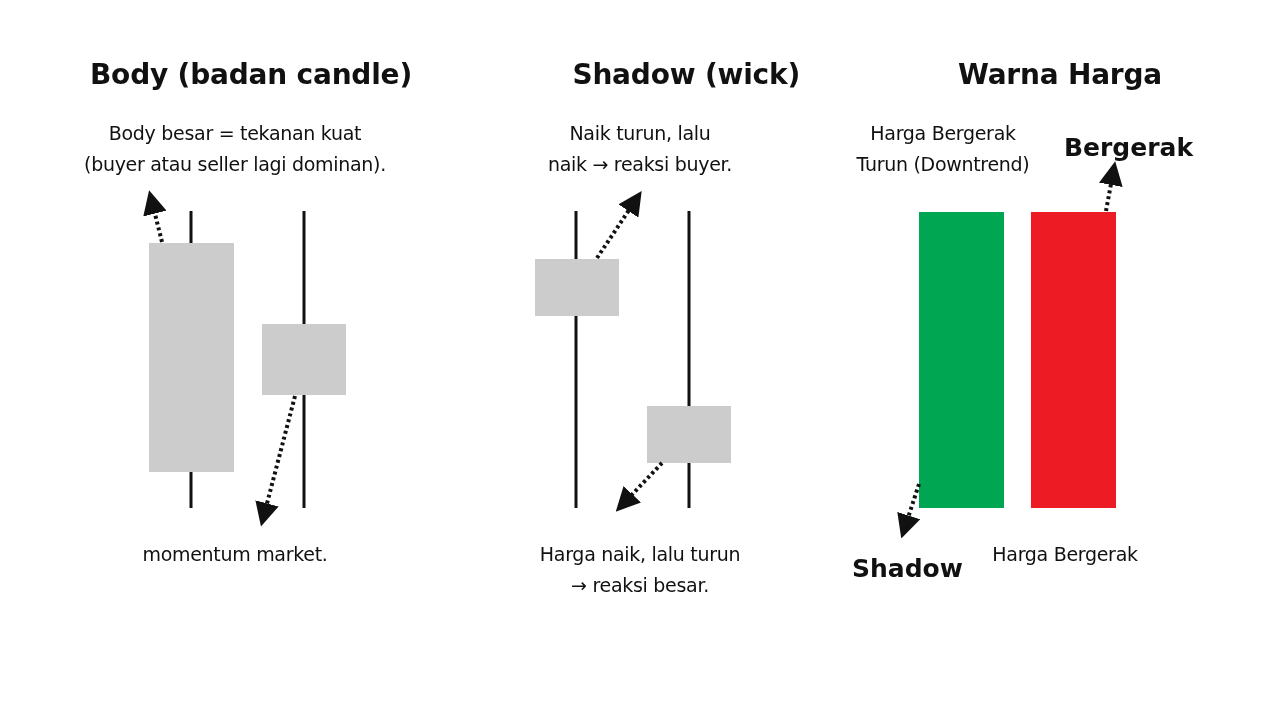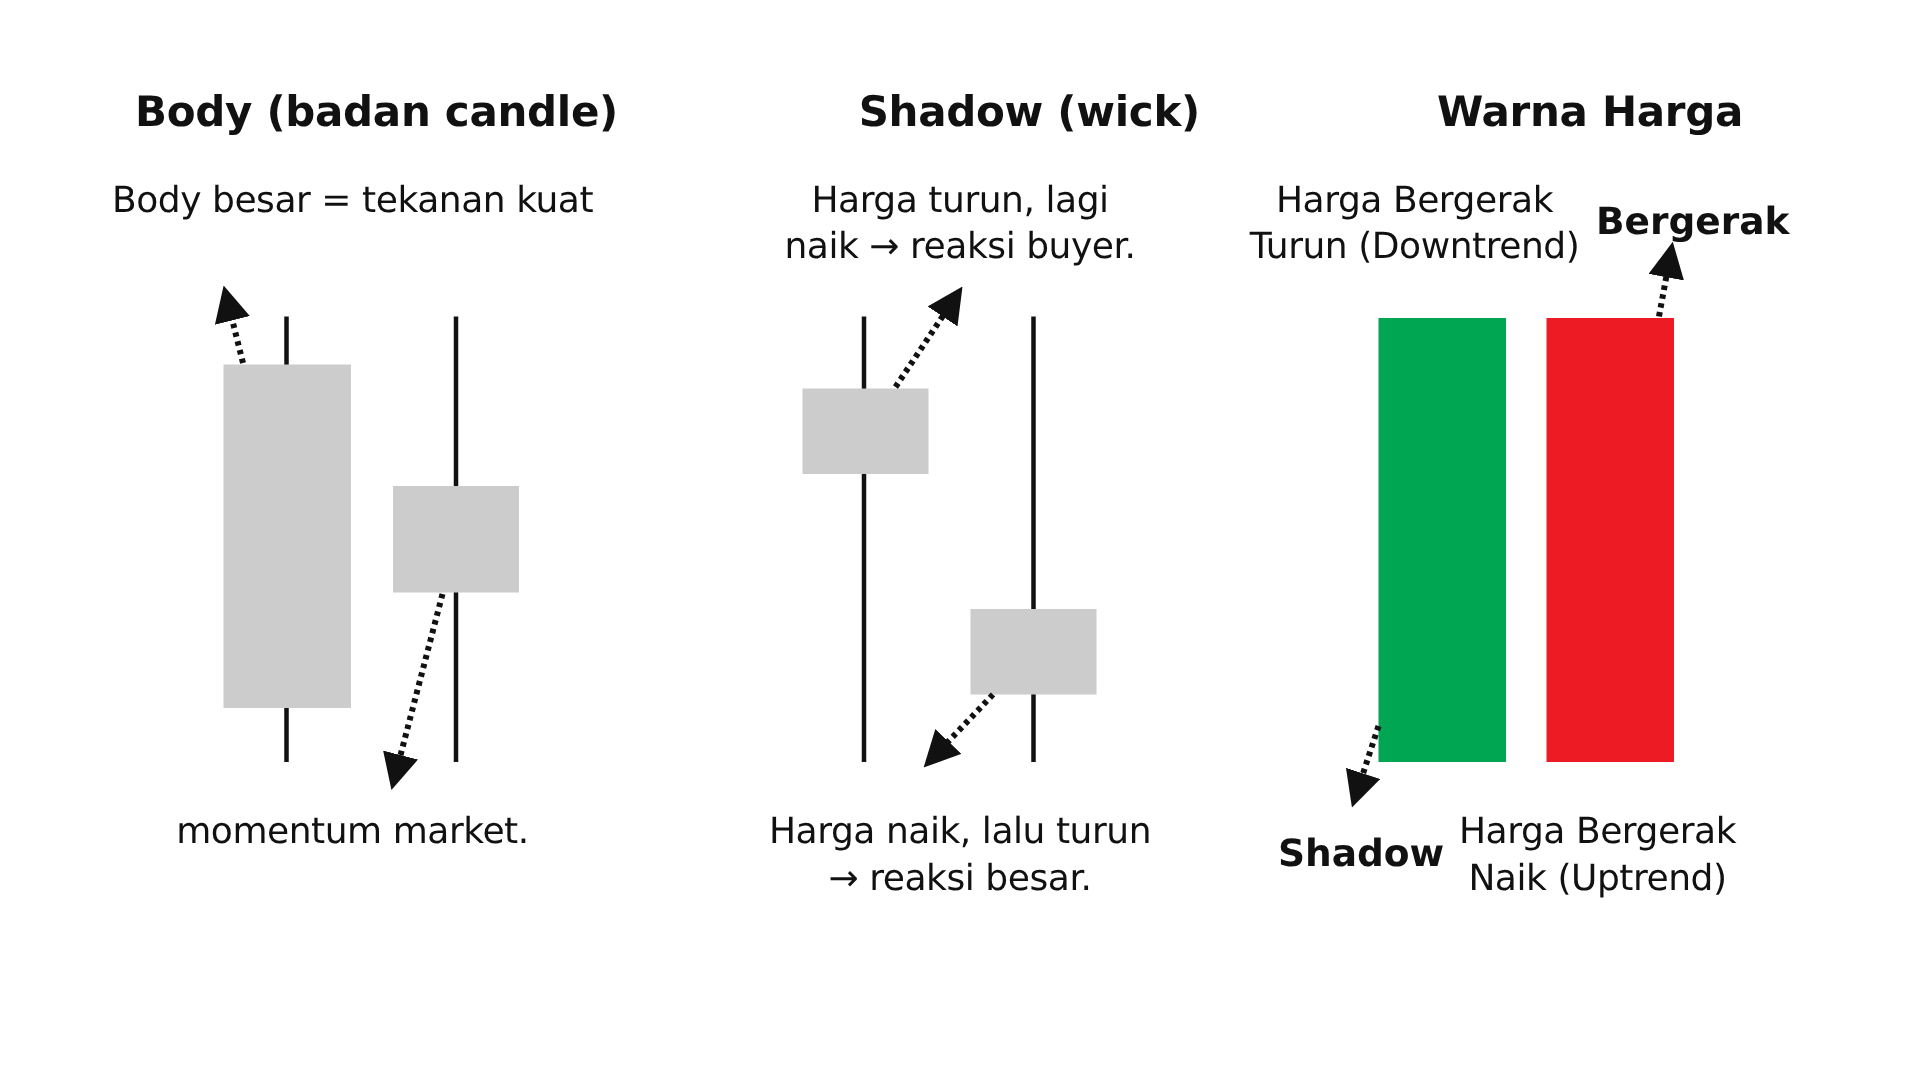--- a/index.html
+++ b/index.html
@@ -2,54 +2,54 @@
 <html><head>
 <meta charset="utf-8">
 <style>
   html, body { margin: 0; padding: 0; }
   body {
     width: 1280px; height: 720px; background: #ffffff; position: relative; overflow: hidden;
     font-family: "DejaVu Sans", "Liberation Sans", sans-serif; color: #111;
   }
   .abs { position: absolute; }
   .title { font-weight: bold; font-size: 28px; text-align: right; white-space: nowrap; letter-spacing: -0.2px; }
-  .desc { font-size: 24px; text-align: center; line-height: 31px; white-space: nowrap; letter-spacing: -0.3px; }
+  .desc { font-size: 19px; text-align: center; line-height: 31px; white-space: nowrap; letter-spacing: -0.3px; }
   .label { font-weight: bold; font-size: 25px; white-space: nowrap; }
   svg.diagram { position: absolute; left: 0; top: 0; }
 </style>
 </head>
 <body>
 
 <div class="abs title" style="left:60px; width:352px; top:58px;">Body (badan candle)</div>
 <div class="abs desc" style="left:40px; width:390px; top:118px;">
   <div>Body besar = tekanan kuat</div>
+  <div>(buyer atau seller lagi dominan).</div>
 </div>
 <div class="abs desc" style="left:40px; width:390px; top:539px;">
   <div>momentum market.</div>
 </div>
 
 <div class="abs title" style="left:480px; width:320px; top:58px;">Shadow (wick)</div>
 <div class="abs desc" style="left:480px; width:320px; top:118px;">
-  <div>Harga turun, lagi</div>
+  <div>Naik turun, lalu</div>
   <div>naik → reaksi buyer.</div>
 </div>
 <div class="abs desc" style="left:480px; width:320px; top:539px;">
   <div>Harga naik, lalu turun</div>
   <div>→ reaksi besar.</div>
 </div>
 
 <div class="abs title" style="left:880px; width:282px; top:58px;">Warna Harga</div>
 <div class="abs desc" style="left:832px; width:222px; top:118px;">
   <div>Harga Bergerak</div>
   <div>Turun (Downtrend)</div>
 </div>
 <div class="abs label" style="left:1064px; top:133px;">Bergerak</div>
 <div class="abs desc" style="left:962px; width:206px; top:539px;">
   <div>Harga Bergerak</div>
-  <div>Naik (Uptrend)</div>
 </div>
 <div class="abs label" style="left:852px; top:554px;">Shadow</div>
 
 <svg class="diagram" width="1280" height="720" viewBox="0 0 1280 720">
   <defs>
     <marker id="arrowhead" markerWidth="6" markerHeight="6" refX="3" refY="3" orient="auto" markerUnits="strokeWidth">
       <path d="M0,0 L6,3 L0,6 Z" fill="#111"></path>
     </marker>
   </defs>
 

